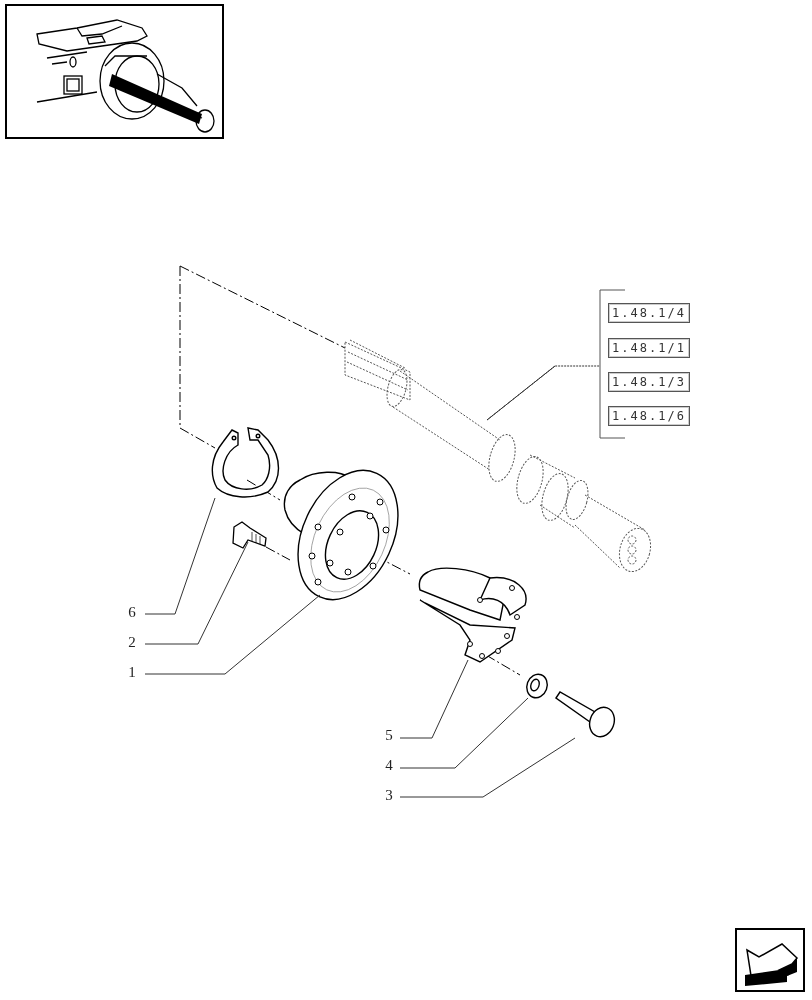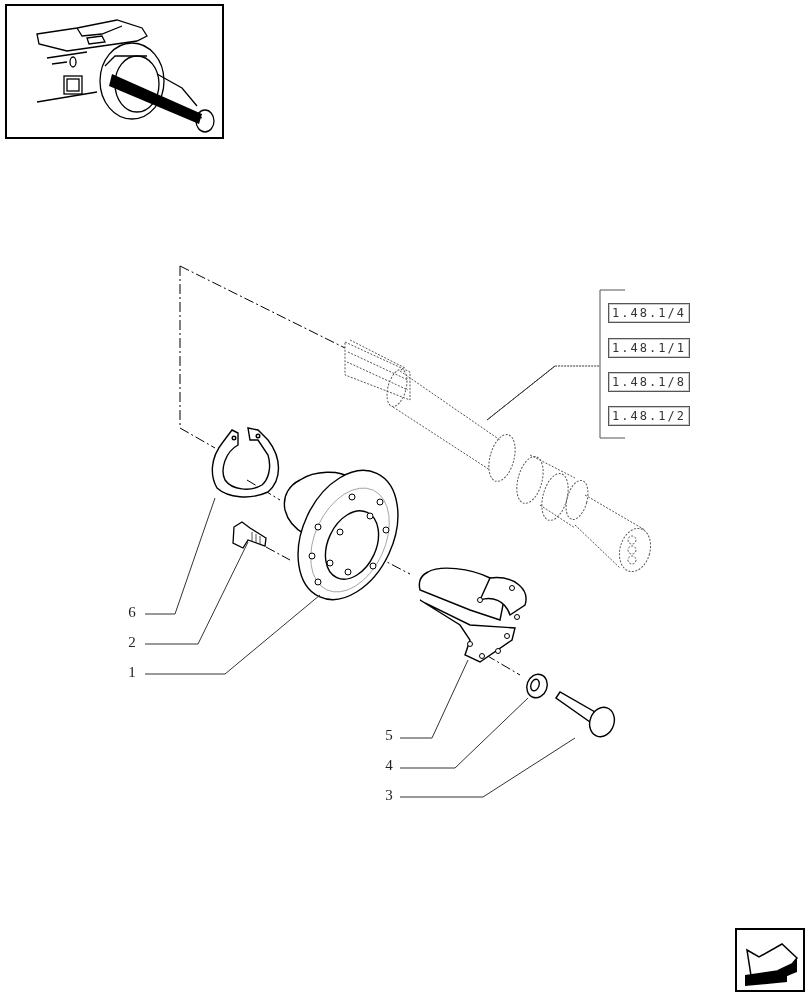--- a/index.html
+++ b/index.html
@@ -142,22 +142,22 @@
     <path d="M145 644 L198 644 L248 542"></path>
     <path d="M145 674 L225 674 L320 595"></path>
     <path d="M400 738 L432 738 L468 660"></path>
     <path d="M400 768 L455 768 L528 698"></path>
     <path d="M400 797 L483 797 L575 738"></path>
   </g>
 </svg>
 
 <div class="ref-box" style="top:303px">1.48.1/4</div>
 <div class="ref-box" style="top:338px">1.48.1/1</div>
-<div class="ref-box" style="top:372px">1.48.1/8</div>
-<div class="ref-box" style="top:406px">1.48.1/2</div>
+<div class="ref-box" style="top:372px">1.48.1/3</div>
+<div class="ref-box" style="top:406px">1.48.1/6</div>
 
 <div class="callout" style="left:125px; top:604px">6</div>
 <div class="callout" style="left:125px; top:634px">2</div>
 <div class="callout" style="left:125px; top:664px">1</div>
 <div class="callout" style="left:382px; top:727px">5</div>
 <div class="callout" style="left:382px; top:757px">4</div>
 <div class="callout" style="left:382px; top:787px">3</div>
 
 <div id="nav-next" class="abs">
   <svg width="66" height="60" viewBox="0 0 66 60">

